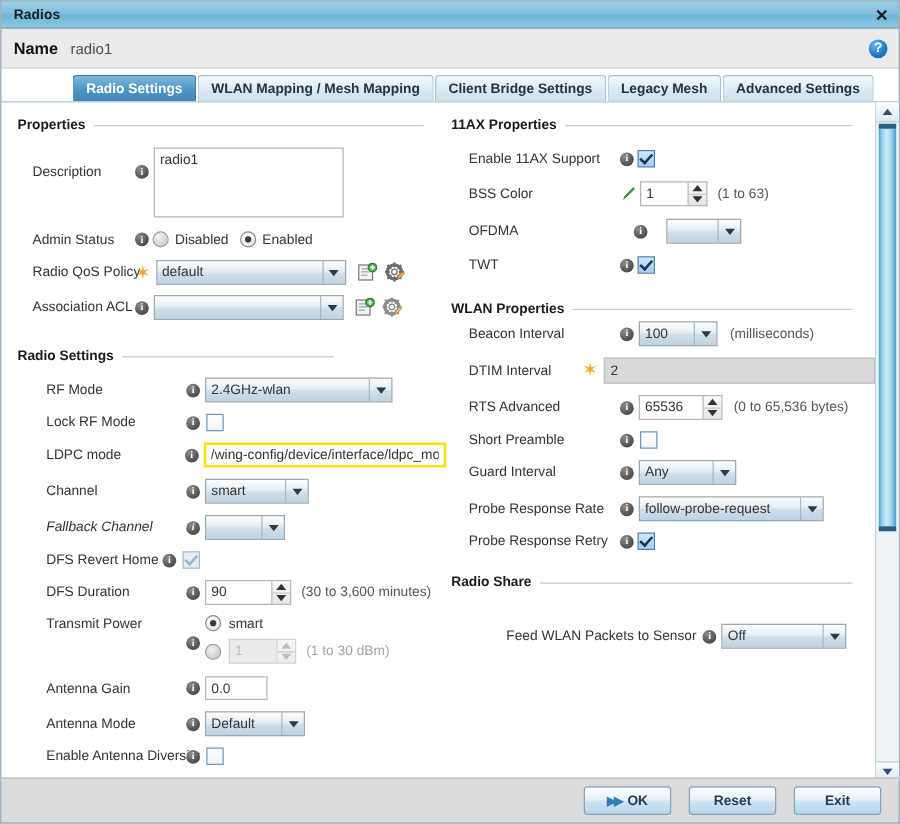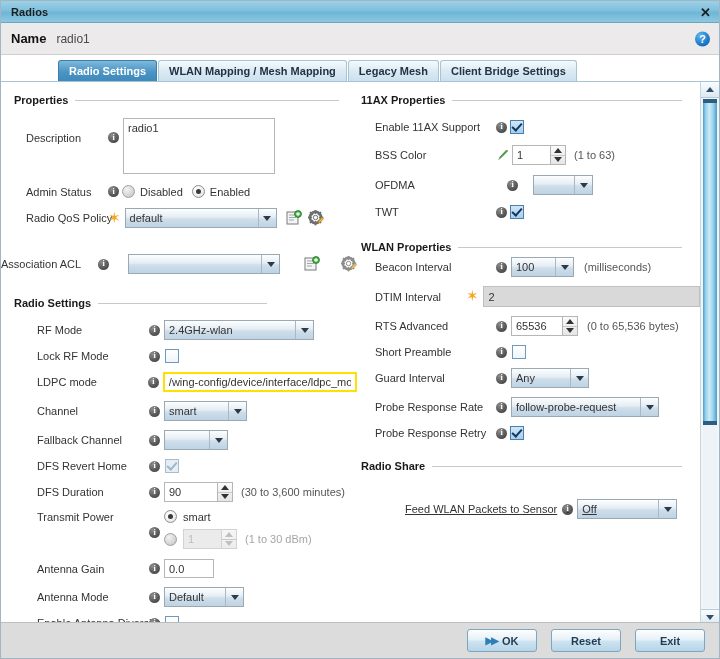--- a/index.html
+++ b/index.html
@@ -334,22 +334,23 @@
 
   <div class="namebar">
     <span class="lbl">Name</span>
     <span class="val">radio1</span>
     <span class="help-icon">?</span>
   </div>
 
   <div class="tabstrip">
     <div class="tab active">Radio Settings</div>
     <div class="tab">WLAN Mapping / Mesh Mapping</div>
+    <div class="tab">Client Bridge Settings</div>
     <div class="tab">Legacy Mesh</div>
-    <div class="tab">Client Bridge Settings</div>
+    <div class="tab">Advanced Settings</div>
   </div>
 
   <div class="body">
     <div class="panes">
 
       <div class="pane-left">
 
         <div class="group" style="margin:12px 18px 0 13px;">
           <span class="gtext">Properties</span>
           <span class="gline"></span>
@@ -393,21 +394,21 @@
             <svg viewBox="0 0 16 16" width="16" height="16">
               <circle cx="7.5" cy="7.5" r="5.6" fill="none" stroke="#6f6f6f" stroke-width="2.6"></circle>
               <circle cx="7.5" cy="7.5" r="2.2" fill="#fff" stroke="#6f6f6f"></circle>
               <path d="M7.5 0.6 L7.5 3 M7.5 12 L7.5 14.4 M0.6 7.5 L3 7.5 M12 7.5 L14.4 7.5
                        M2.6 2.6 L4.3 4.3 M10.7 10.7 L12.4 12.4 M12.4 2.6 L10.7 4.3 M4.3 10.7 L2.6 12.4" stroke="#6f6f6f" stroke-width="2" stroke-linecap="round"></path>
               <path d="M10.5 11 L14.2 7.3 L15.6 8.7 L11.9 12.4 L10 13 Z" fill="#f5b642" stroke="#b07b16" stroke-width=".7"></path>
             </svg>
           </span>
         </div>
 
-        <div class="row" style="margin-top:26px; justify-content:space-between;">
+        <div class="row" style="margin-top:8px; padding-left:25px;">
           <span class="rlabel" style="width:82px;">Association ACL</span>
           <span class="info" style="margin-right:4px;">i</span>
           <span class="combo" style="width:152px;">
             <span class="ctext"></span>
             <span class="carrow">
                 <i></i>
               </span>
           </span>
           <span class="act" style="margin-left:9px;">
             <svg viewBox="0 0 16 16" width="16" height="16">
@@ -462,33 +463,33 @@
           <span class="rlabel" style="width:112px;">Channel</span>
           <span class="info" style="margin-right:4px;">i</span>
           <span class="combo" style="width:83px;">
             <span class="ctext">smart</span>
             <span class="carrow">
                 <i></i>
               </span>
           </span>
         </div>
 
-        <div class="row" style="margin-top:9px; padding-left:36px;">
+        <div class="row" style="margin-top:9px; padding-left:36px;font-style:italic;">
           <span class="rlabel" style="width:112px;">Fallback Channel</span>
           <span class="info" style="margin-right:4px;">i</span>
           <span class="combo" style="width:64px;">
             <span class="ctext"></span>
             <span class="carrow">
                 <i></i>
               </span>
           </span>
         </div>
 
         <div class="row" style="margin-top:9px; padding-left:36px;">
-          <span class="rlabel" style="width:112px;">DFS Revert Home</span>
+          <span class="rlabel" style="width:93px;">DFS Revert Home</span>
           <span class="info" style="margin-right:5px;">i</span>
           <span class="cb checked dim"></span>
         </div>
 
         <div class="row" style="margin-top:9px; padding-left:36px;">
           <span class="rlabel" style="width:112px;">DFS Duration</span>
           <span class="info" style="margin-right:4px;">i</span>
           <span class="spinner">
             <span class="sfield" style="width:53px;">90</span>
             <span class="sbtns">
@@ -679,21 +680,21 @@
           <span class="rlabel" style="width:121px;">Probe Response Retry</span>
           <span class="info" style="margin-right:3px;">i</span>
           <span class="cb checked"></span>
         </div>
 
         <div class="group" style="margin:20px 18px 0 4px;">
           <span class="gtext">Radio Share</span>
           <span class="gline"></span>
         </div>
 
-        <div class="row" style="margin-top:27px; padding-left:48px;text-decoration:underline;">
+        <div class="row" style="margin-top:27px; padding-left:48px;">
           <span class="rlabel">Feed WLAN Packets to Sensor</span>
           <span class="info" style="margin:0 4px 0 5px;">i</span>
           <span class="combo" style="width:100px;">
             <span class="ctext">Off</span>
             <span class="carrow">
                 <i></i>
               </span>
           </span>
         </div>
 

